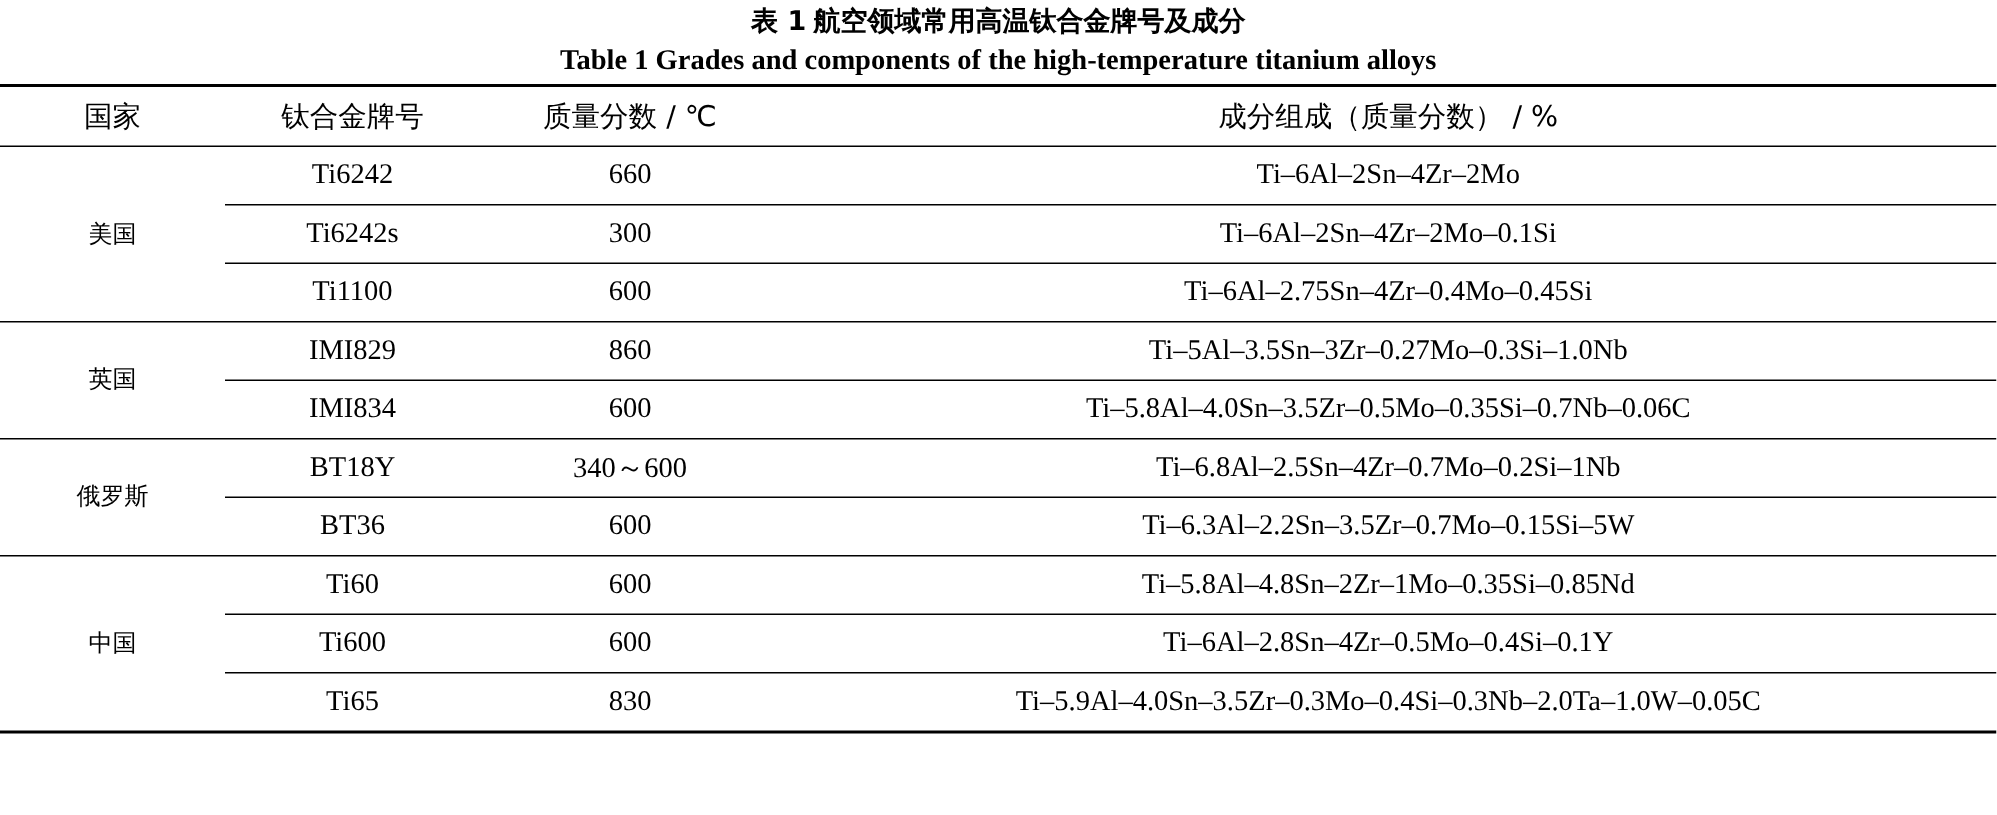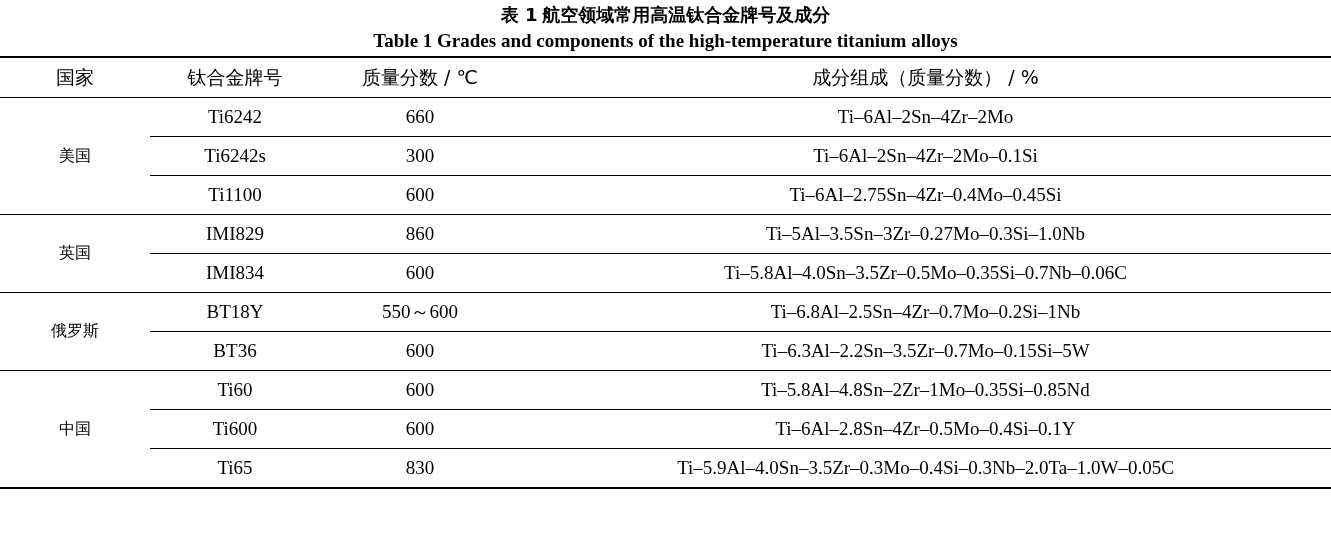--- a/index.html
+++ b/index.html
@@ -163,21 +163,21 @@
       </tr>
       <tr class="group-end">
         <td class="cellline">IMI834</td>
         <td class="cellline">600</td>
         <td class="cellline">Ti–5.8Al–4.0Sn–3.5Zr–0.5Mo–0.35Si–0.7Nb–0.06C</td>
       </tr>
 
       <tr>
         <td class="country cn" rowspan="2">俄罗斯</td>
         <td class="inner-line">BT18Y</td>
-        <td class="inner-line">550～600</td>
+        <td class="inner-line">340～600</td>
         <td class="inner-line">Ti–6.8Al–2.5Sn–4Zr–0.7Mo–0.2Si–1Nb</td>
       </tr>
       <tr class="group-end">
         <td class="cellline">BT36</td>
         <td class="cellline">600</td>
         <td class="cellline">Ti–6.3Al–2.2Sn–3.5Zr–0.7Mo–0.15Si–5W</td>
       </tr>
 
       <tr>
         <td class="country cn last-country" rowspan="3">中国</td>

